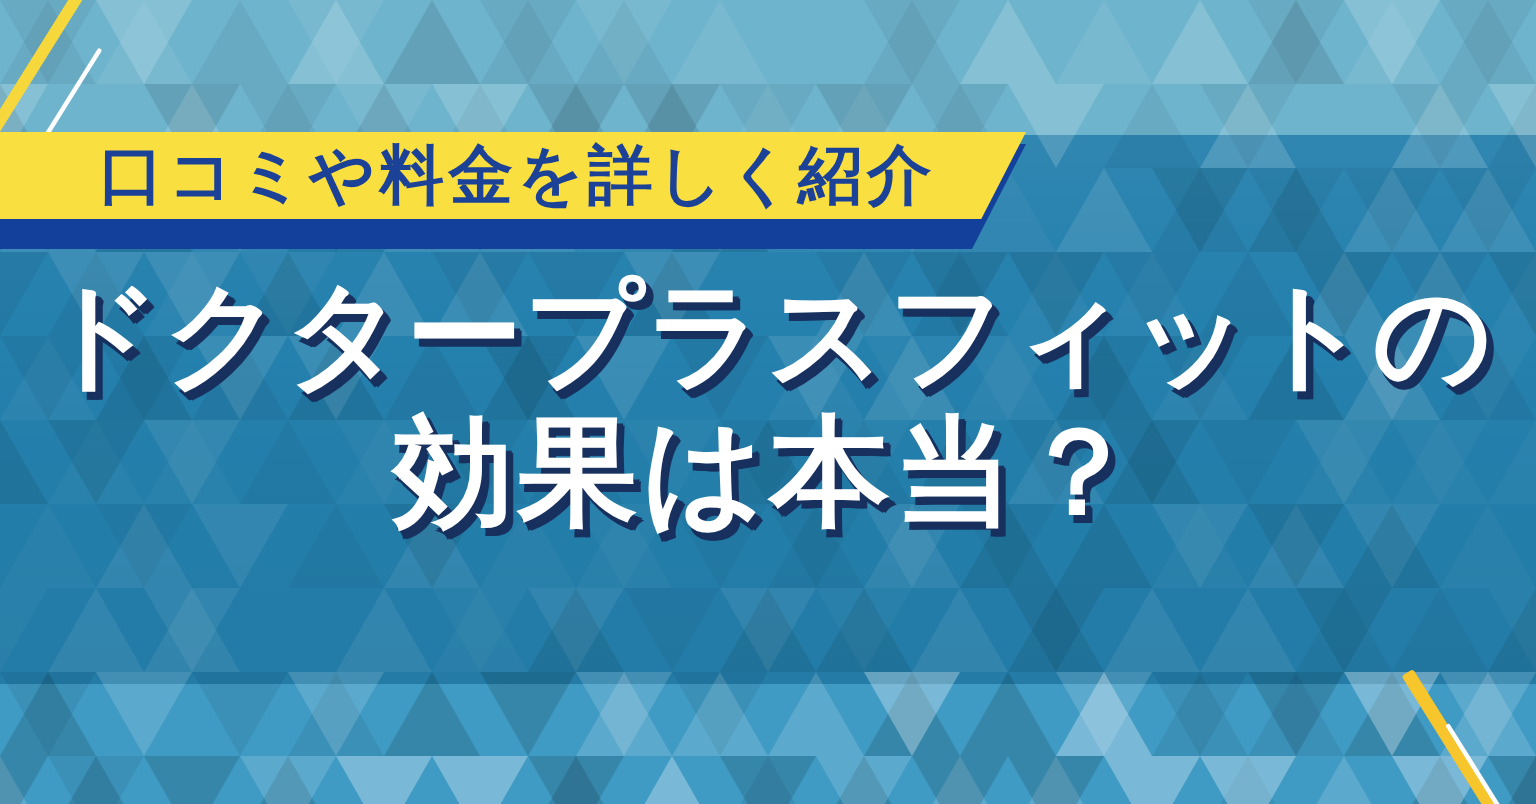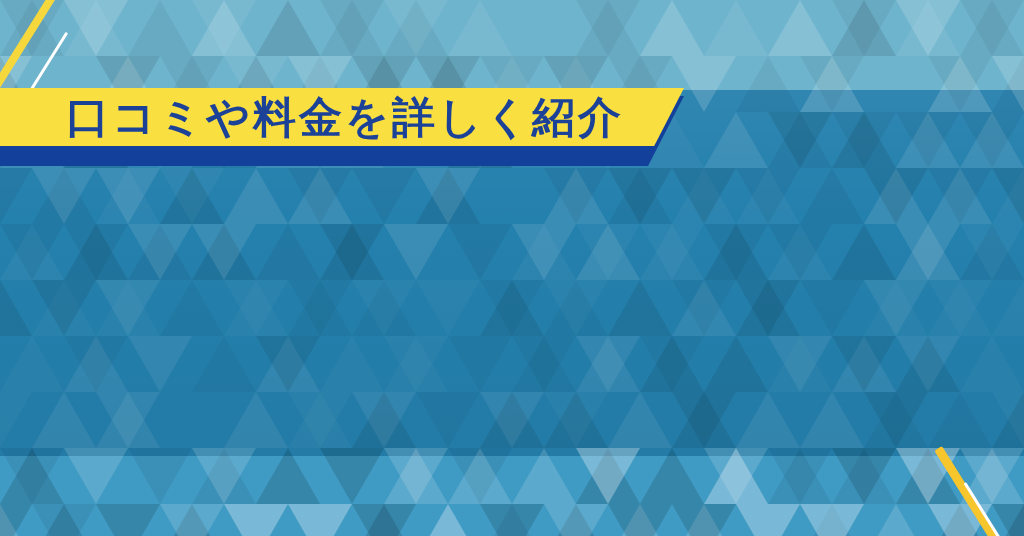--- a/index.html
+++ b/index.html
@@ -603,14 +603,18 @@
   <div class="stripe stripe-y-br"></div>
   <div class="stripe stripe-w-br"></div>
 
   <div class="ribbon-wrap">
     <div class="ribbon-shadow"></div>
     <div class="ribbon">
       <span class="ribbon-text">口コミや料金を詳しく紹介</span>
     </div>
   </div>
 
+  <div class="headline">
+    <span class="headline-line headline-line-1">ドクタープラスフィットの</span>
+    <span class="headline-line headline-line-2">効果は本当？</span>
+  </div>
 
 </div>
 
 </body></html>

